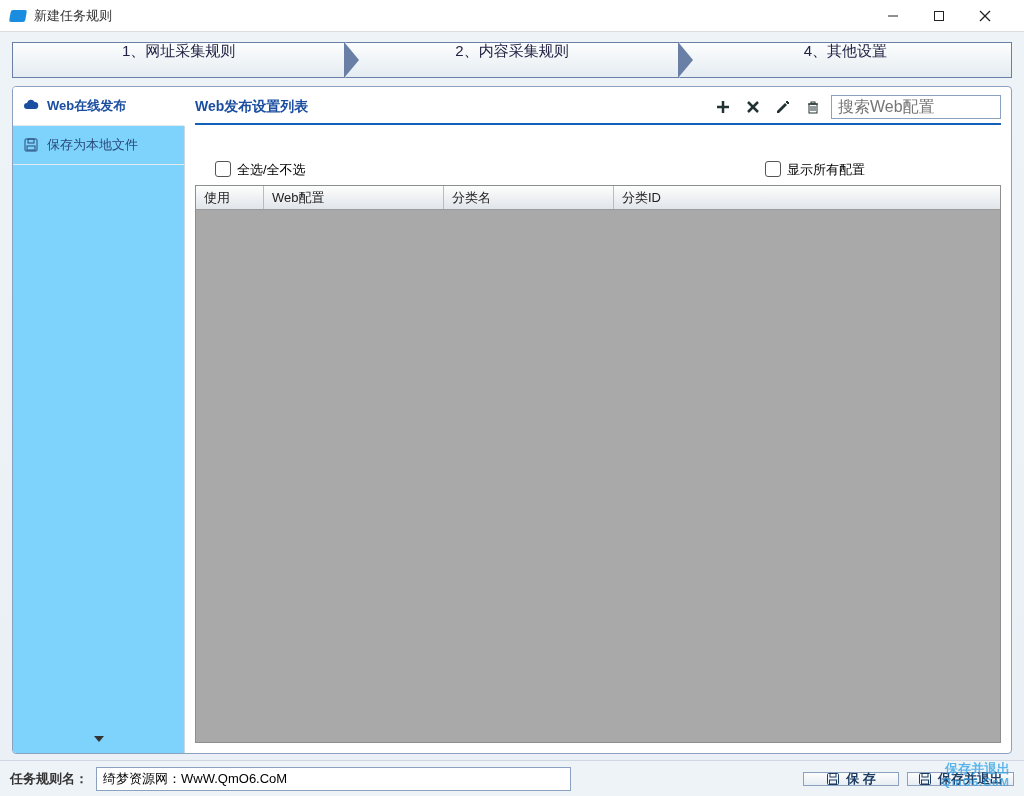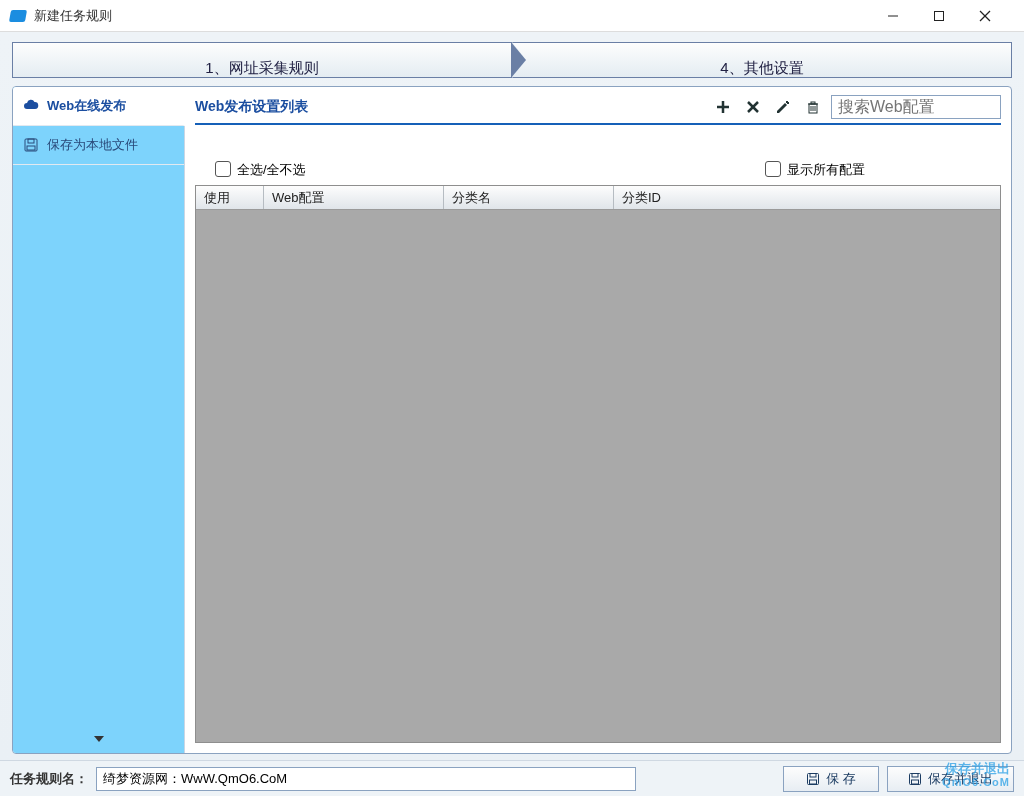--- a/index.html
+++ b/index.html
@@ -56,21 +56,21 @@
     .steps {
       display: flex;
       gap: 0;
       margin-bottom: 8px;
     }
     .step {
       position: relative;
       height: 36px;
       flex: 1;
       display: flex;
-      align-items: flex-end;
+      align-items: flex-start;
       justify-content: center;
       font-size: 15px;
       color: #224;
     }
     .step .step-body {
       position: absolute;
       inset: 0;
       border: 1px solid #6a7fa5;
       background: linear-gradient(#fdfdfd,#e4ecf2);
     }
@@ -221,39 +221,40 @@
       height: 36px;
       display: flex;
       align-items: center;
       padding: 0 10px;
       gap: 8px;
       background: #eef3f7;
       border-top: 1px solid #cfd8e2;
     }
     .footer-label { color: #333; font-weight: bold; }
     .footer-input {
-      width: 540px;
+      width: 475px;
       height: 24px;
       border: 1px solid #8aa2c0;
       padding: 0 6px;
       font-size: 13px;
     }
     .footer-spacer { flex: 1; }
     .footer-btn {
-      height: 26px;
+      height: 14px;
       min-width: 96px;
       border: 1px solid #8aa2c0;
       background: linear-gradient(#fdfdfd,#e7edf3);
       display: flex;
       align-items: center;
       justify-content: center;
       gap: 6px;
       cursor: pointer;
       color: #1c3c62;
-      padding: 0 20px;
+      padding: 0 10px;
+      font-weight: bold;
     }
     .footer-btn svg { width: 14px; height: 14px; stroke: #1c3c62; fill: none; }
     .watermark {
       position: absolute;
       right: 14px; bottom: 8px;
       color: #2aa0e6;
       font-weight: bold;
       font-size: 13px;
       opacity: 0.75;
       line-height: 1.1;
@@ -292,20 +293,25 @@
   <div class="main">
 
     <div class="steps">
       <div class="step">
         <div class="step-body"></div>
         <span class="step-label">1、网址采集规则</span>
         <div class="arrow-right"></div>
       </div>
       <div class="step">
         <div class="step-body"></div>
+        <span class="step-label">2、内容采集规则</span>
+        <div class="arrow-right"></div>
+      </div>
+      <div class="step">
+        <div class="step-body"></div>
         <span class="step-label">4、其他设置</span>
       </div>
     </div>
 
     <div class="content-frame">
 
       <div class="sidebar">
         <div class="side-item active">
           <span class="side-icon">
             <svg viewBox="0 0 16 16">

